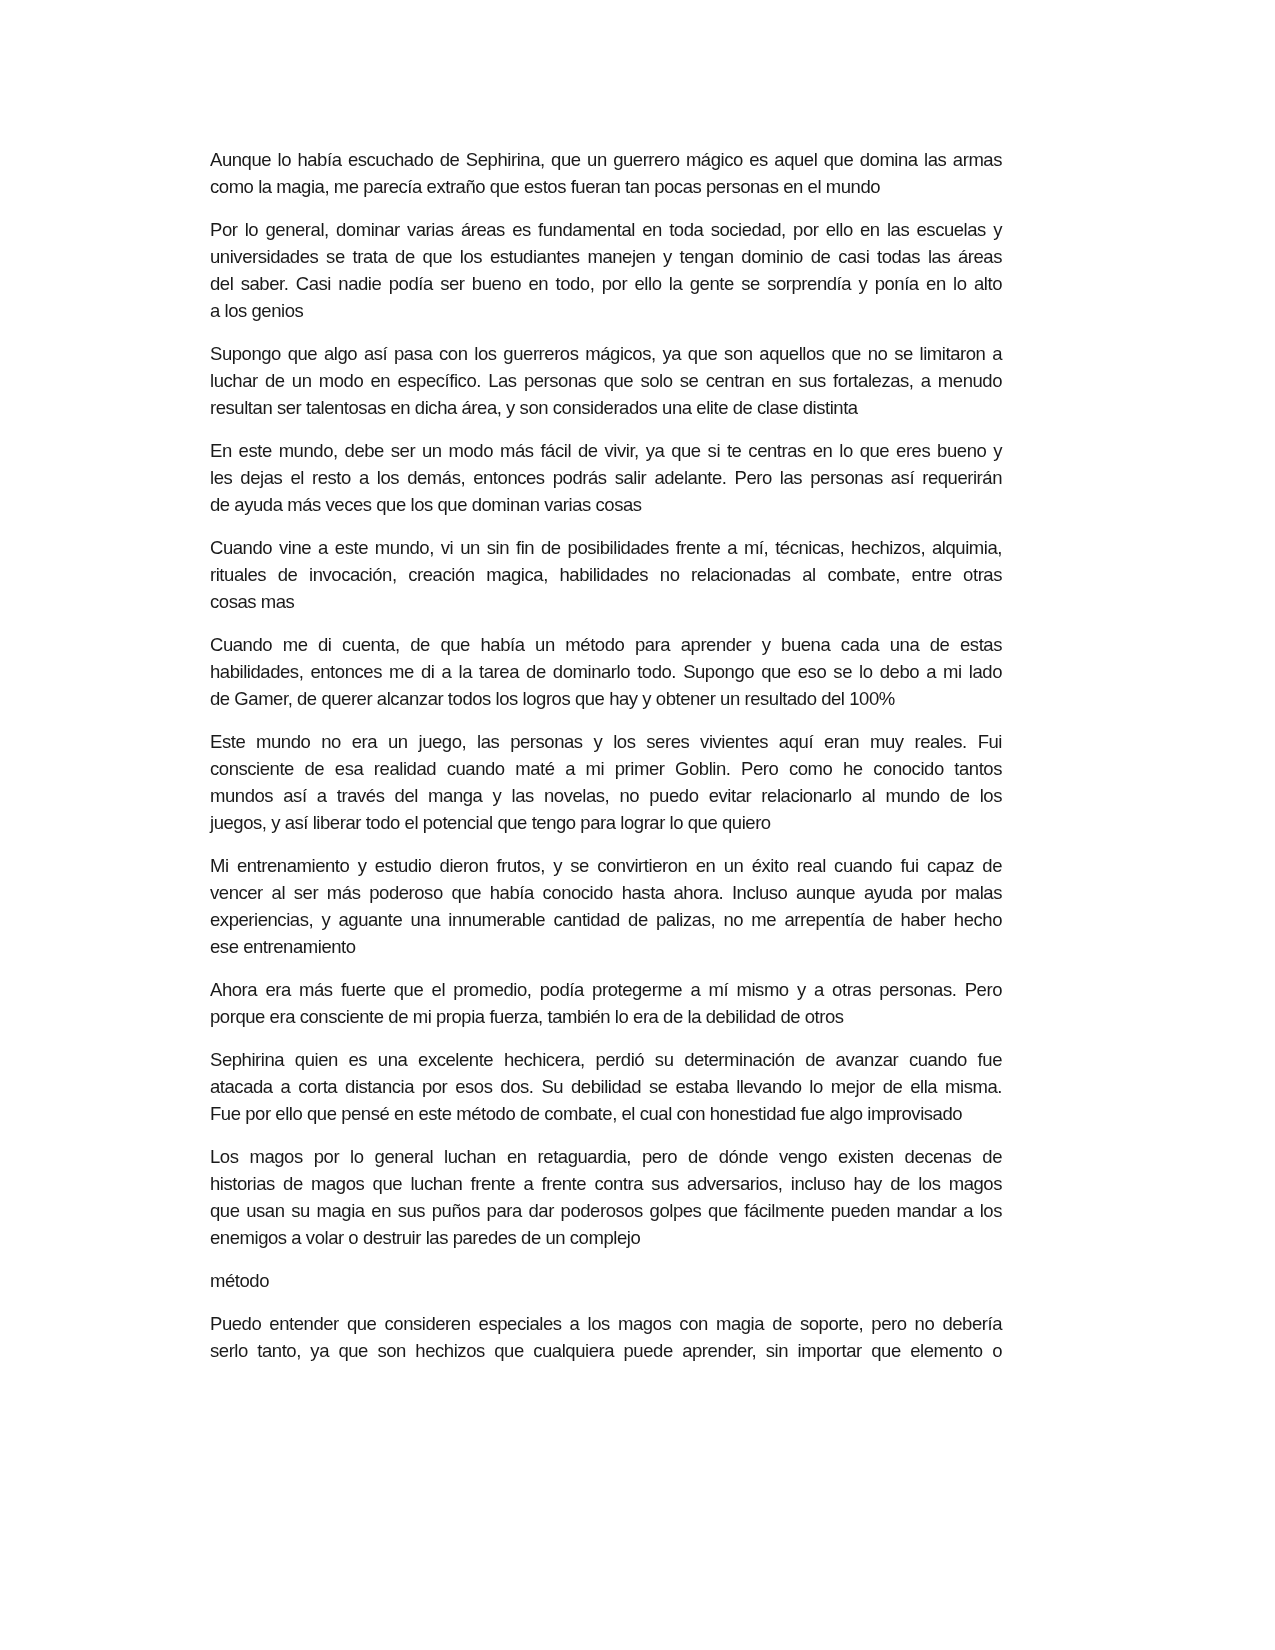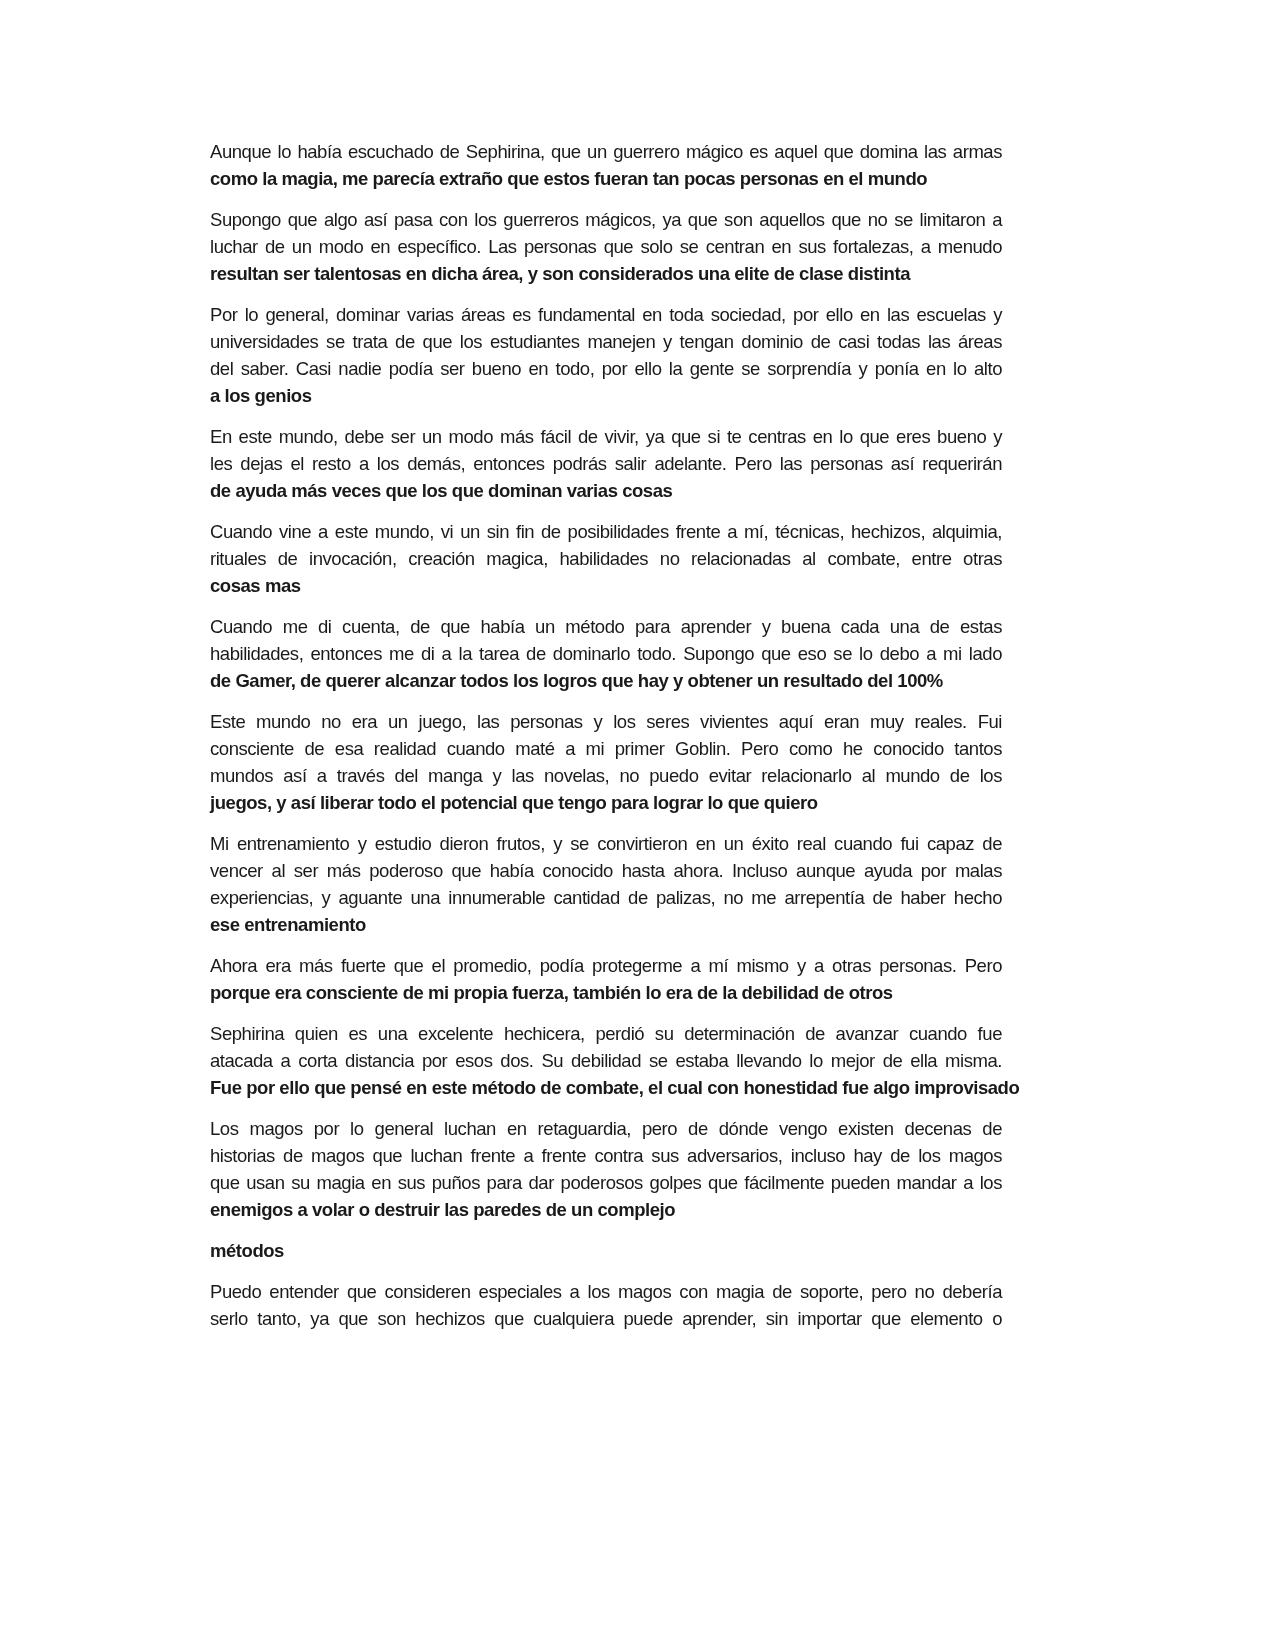--- a/index.html
+++ b/index.html
@@ -8,48 +8,48 @@
     position: absolute;
     left: 210px;
     top: 130px;
     width: 792px;
     font-family: "Liberation Sans", sans-serif;
     color: #1a1a1a;
     font-size: 18.5px;
     letter-spacing: -0.45px;
     line-height: 27px;
   }
-  .para { margin: 8px 0 14px 0; }
+  .para { margin: 16px 0 14px 0; }
   .line {
     display: block;
     white-space: nowrap;
     text-align: justify;
     text-align-last: justify;
     height: 27px;
   }
-  .line.last { text-align-last: left; font-weight: bold; }
+  .line.last { text-align-last: left; }
 </style>
 </head>
 <body>
 
 <div class="page">
   <p class="para">
     <span class="line">Aunque lo había escuchado de Sephirina, que un guerrero mágico es aquel que domina las armas</span>
     <span class="line last">como la magia, me parecía extraño que estos fueran tan pocas personas en el mundo</span>
   </p>
   <p class="para">
-    <span class="line">Supongo que algo así pasa con los guerreros mágicos, ya que son aquellos que no se limitaron a</span>
-    <span class="line">luchar de un modo en específico. Las personas que solo se centran en sus fortalezas, a menudo</span>
-    <span class="line last">resultan ser talentosas en dicha área, y son considerados una elite de clase distinta</span>
-  </p>
-  <p class="para">
     <span class="line">Por lo general, dominar varias áreas es fundamental en toda sociedad, por ello en las escuelas y</span>
     <span class="line">universidades se trata de que los estudiantes manejen y tengan dominio de casi todas las áreas</span>
     <span class="line">del saber. Casi nadie podía ser bueno en todo, por ello la gente se sorprendía y ponía en lo alto</span>
     <span class="line last">a los genios</span>
+  </p>
+  <p class="para">
+    <span class="line">Supongo que algo así pasa con los guerreros mágicos, ya que son aquellos que no se limitaron a</span>
+    <span class="line">luchar de un modo en específico. Las personas que solo se centran en sus fortalezas, a menudo</span>
+    <span class="line last">resultan ser talentosas en dicha área, y son considerados una elite de clase distinta</span>
   </p>
   <p class="para">
     <span class="line">En este mundo, debe ser un modo más fácil de vivir, ya que si te centras en lo que eres bueno y</span>
     <span class="line">les dejas el resto a los demás, entonces podrás salir adelante. Pero las personas así requerirán</span>
     <span class="line last">de ayuda más veces que los que dominan varias cosas</span>
   </p>
   <p class="para">
     <span class="line">Cuando vine a este mundo, vi un sin fin de posibilidades frente a mí, técnicas, hechizos, alquimia,</span>
     <span class="line">rituales de invocación, creación magica, habilidades no relacionadas al combate, entre otras</span>
     <span class="line last">cosas mas</span>
@@ -80,19 +80,19 @@
     <span class="line">atacada a corta distancia por esos dos. Su debilidad se estaba llevando lo mejor de ella misma.</span>
     <span class="line last">Fue por ello que pensé en este método de combate, el cual con honestidad fue algo improvisado</span>
   </p>
   <p class="para">
     <span class="line">Los magos por lo general luchan en retaguardia, pero de dónde vengo existen decenas de</span>
     <span class="line">historias de magos que luchan frente a frente contra sus adversarios, incluso hay de los magos</span>
     <span class="line">que usan su magia en sus puños para dar poderosos golpes que fácilmente pueden mandar a los</span>
     <span class="line last">enemigos a volar o destruir las paredes de un complejo</span>
   </p>
   <p class="para">
-    <span class="line last">métodos</span>
+    <span class="line last">método</span>
   </p>
   <p class="para">
     <span class="line">Puedo entender que consideren especiales a los magos con magia de soporte, pero no debería</span>
     <span class="line">serlo tanto, ya que son hechizos que cualquiera puede aprender, sin importar que elemento o</span>
   </p>
 </div>
 
 </body></html>

